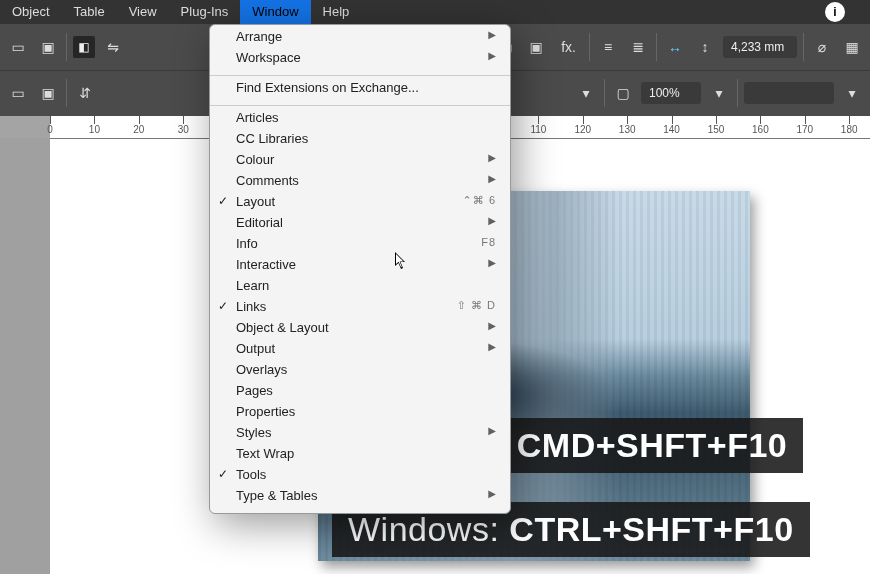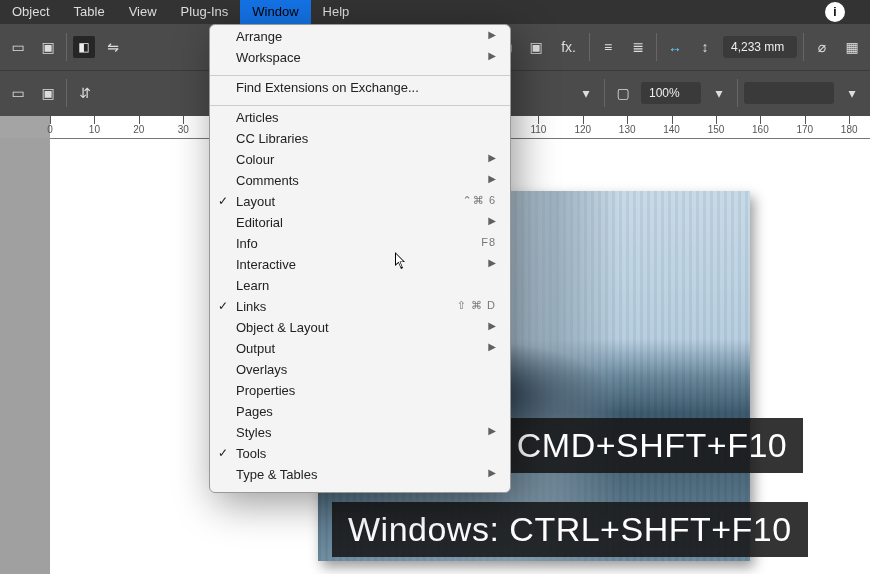--- a/index.html
+++ b/index.html
@@ -30,21 +30,21 @@
 .dropdown{position:absolute;left:209px;top:24px;width:300px;background:#f4f4f4;border:1px solid #999;border-radius:6px;box-shadow:6px 10px 40px rgba(0,0,0,.4);font-size:13px;color:#222;padding:4px 0;z-index:10}
 .menu-item{display:flex;align-items:flex-start;height:21px;padding:0 14px 0 26px;position:relative}
 .menu-item.highlight{background:#0b6eff;color:#fff}
 .menu-item .check{position:absolute;left:8px;font-size:12px}
 .menu-item .sub{margin-left:auto;font-size:10px;opacity:.7}
 .menu-item .short{margin-left:auto;font-size:11px;opacity:.6;letter-spacing:1px}
 .menu-item.highlight .short{opacity:.9}
 .menu-sep{height:1px;background:#ccc;margin:4px 0}
 .cursor-arrow{position:absolute;left:395px;top:252px;width:12px;height:18px;z-index:20}
 .overlay{position:absolute;background:rgba(24,24,24,.88);color:#fff;font-size:34px;padding:8px 16px;font-weight:300;letter-spacing:0.5px}
-.kbd{font-weight:400}
+.kbd{font-weight:700}
 svg{display:block}
 </style>
 </head>
 <body>
 
 <div class="menubar">
   <div class="menubar-item">Object</div>
   <div class="menubar-item">Table</div>
   <div class="menubar-item">View</div>
   <div class="menubar-item">Plug-Ins</div>
@@ -222,28 +222,31 @@
       <span class="sub">▶</span>
     </div>
     <div class="menu-item">
       <span>Output</span>
       <span class="sub">▶</span>
     </div>
     <div class="menu-item">
       <span>Overlays</span>
     </div>
     <div class="menu-item">
+      <span>Pages</span>
+    </div>
+    <div class="menu-item">
       <span>Properties</span>
     </div>
     <div class="menu-item">
-      <span>Pages</span>
-    </div>
-    <div class="menu-item">
       <span>Styles</span>
       <span class="sub">▶</span>
+    </div>
+    <div class="menu-item">
+      <span>Text Wrap</span>
     </div>
     <div class="menu-item">
       <span class="check">✓</span>
       <span>Tools</span>
     </div>
     <div class="menu-item">
       <span>Type &amp; Tables</span>
       <span class="sub">▶</span>
     </div>
   </div>

